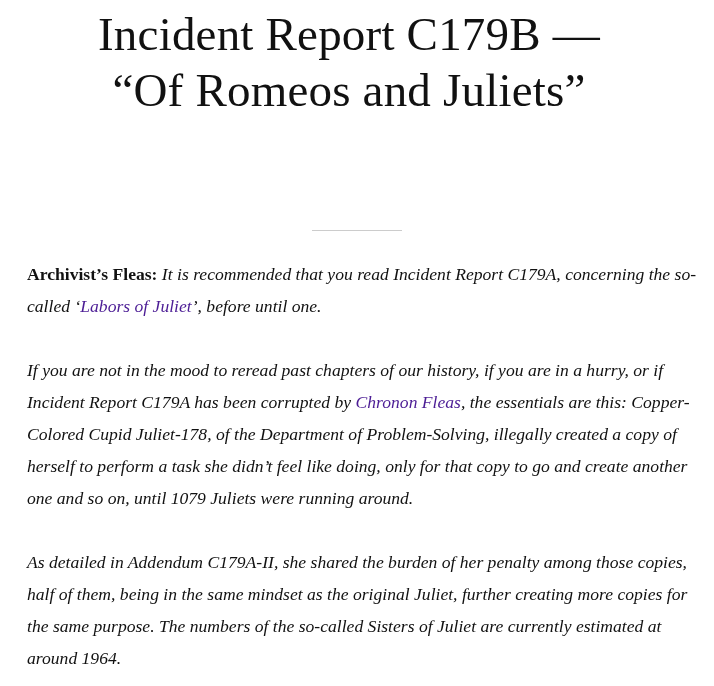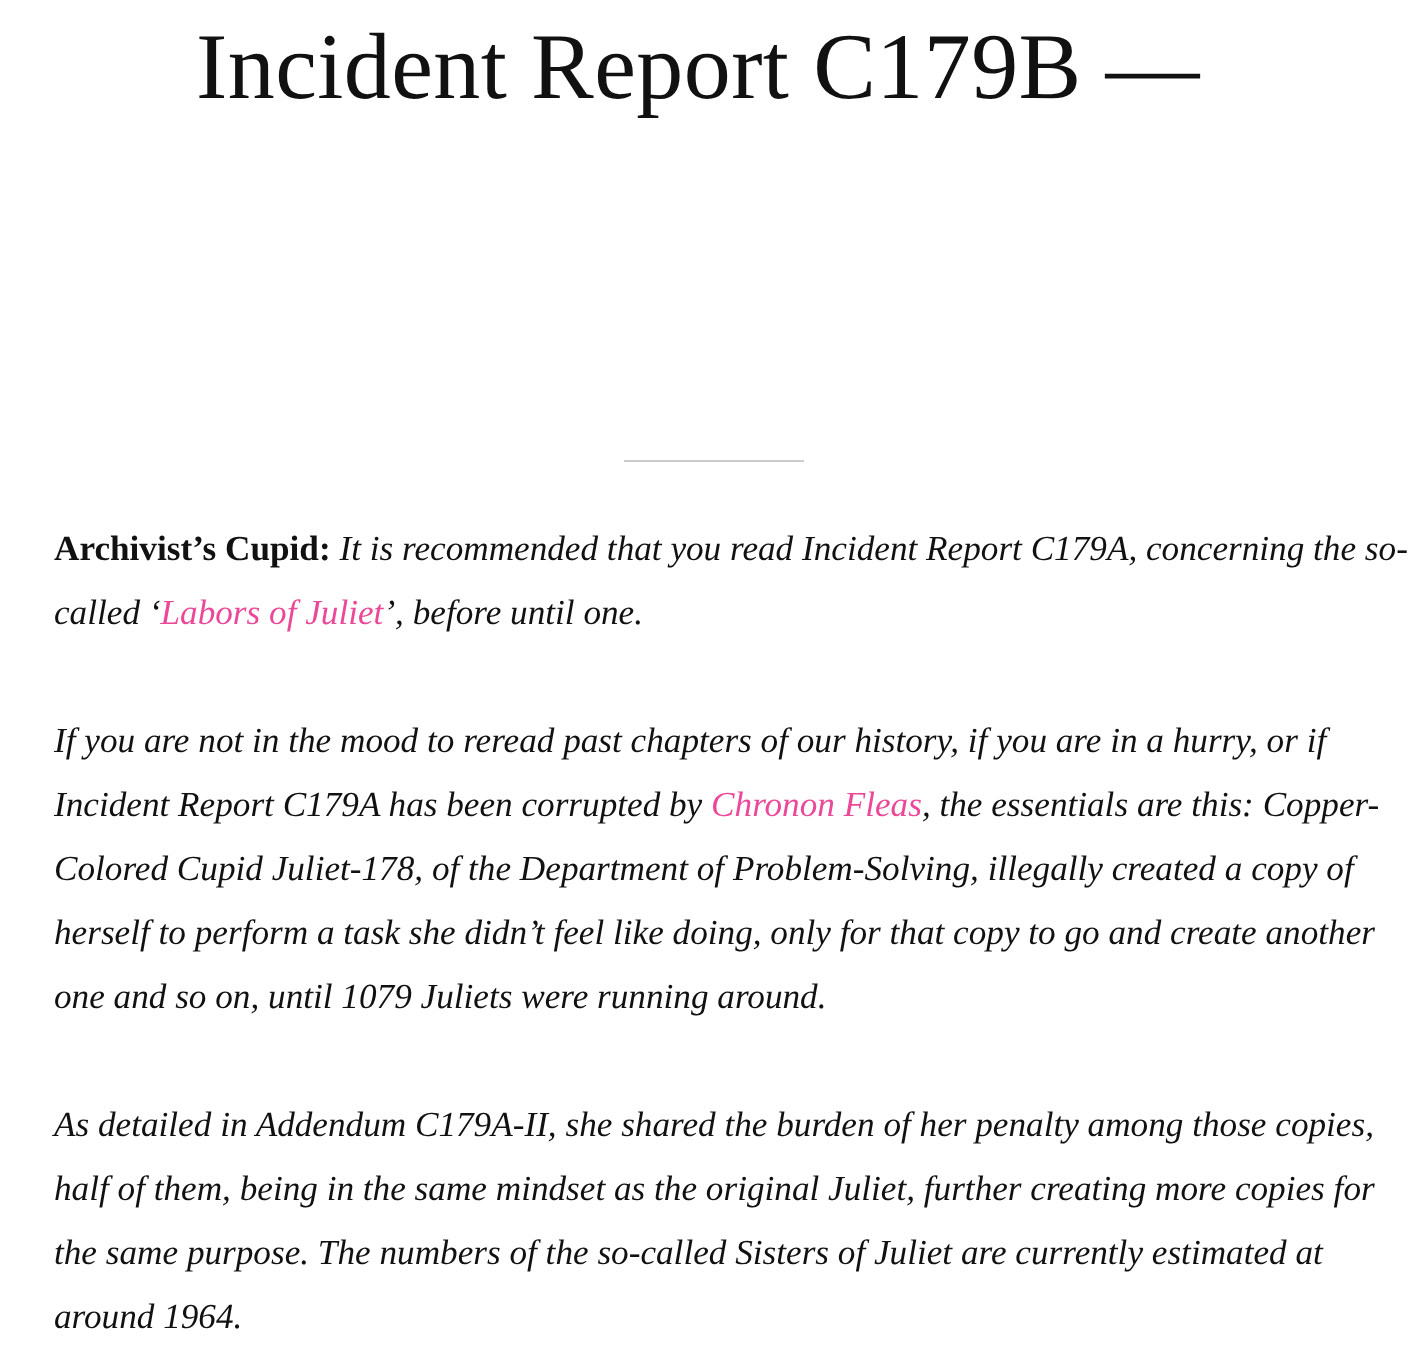--- a/index.html
+++ b/index.html
@@ -59,38 +59,39 @@
       margin: 0 0 32px 0;
     }
     .body-text em {
       font-style: italic;
     }
     .note-label {
       font-weight: bold;
       font-style: normal;
     }
     .link {
-      color: #ec4899;
+      color: #4c1d95;
       text-decoration: none;
       cursor: pointer;
     }
   </style>
 </head>
 <body>
 
 <div class="page">
 
   <h1 class="title">
     <span>Incident Report C179B —</span>
+    <span>“Of Romeos and Juliets”</span>
   </h1>
 
   <div class="divider"></div>
 
   <div class="body-text">
 
-    <p><span class="note-label">Archivist’s Cupid:</span><em><span> It is recommended that you read Incident Report C179A, concerning the so-called ‘</span><a class="link">Labors of Juliet</a><span>’, before until one.</span></em></p>
+    <p><span class="note-label">Archivist’s Fleas:</span><em><span> It is recommended that you read Incident Report C179A, concerning the so-called ‘</span><a class="link">Labors of Juliet</a><span>’, before until one.</span></em></p>
 
     <p><em><span>If you are not in the mood to reread past chapters of our history, if you are in a hurry, or if Incident Report C179A has been corrupted by </span><a class="link">Chronon Fleas</a><span>, the essentials are this: Copper-Colored Cupid Juliet-178, of the Department of Problem-Solving, illegally created a copy of herself to perform a task she didn’t feel like doing, only for that copy to go and create another one and so on, until 1079 Juliets were running around.</span></em></p>
 
     <p><em>As detailed in Addendum C179A-II, she shared the burden of her penalty among those copies, half of them, being in the same mindset as the original Juliet, further creating more copies for the same purpose. The numbers of the so-called Sisters of Juliet are currently estimated at around 1964.</em></p>
 
   </div>
 </div>
 
 </body></html>

